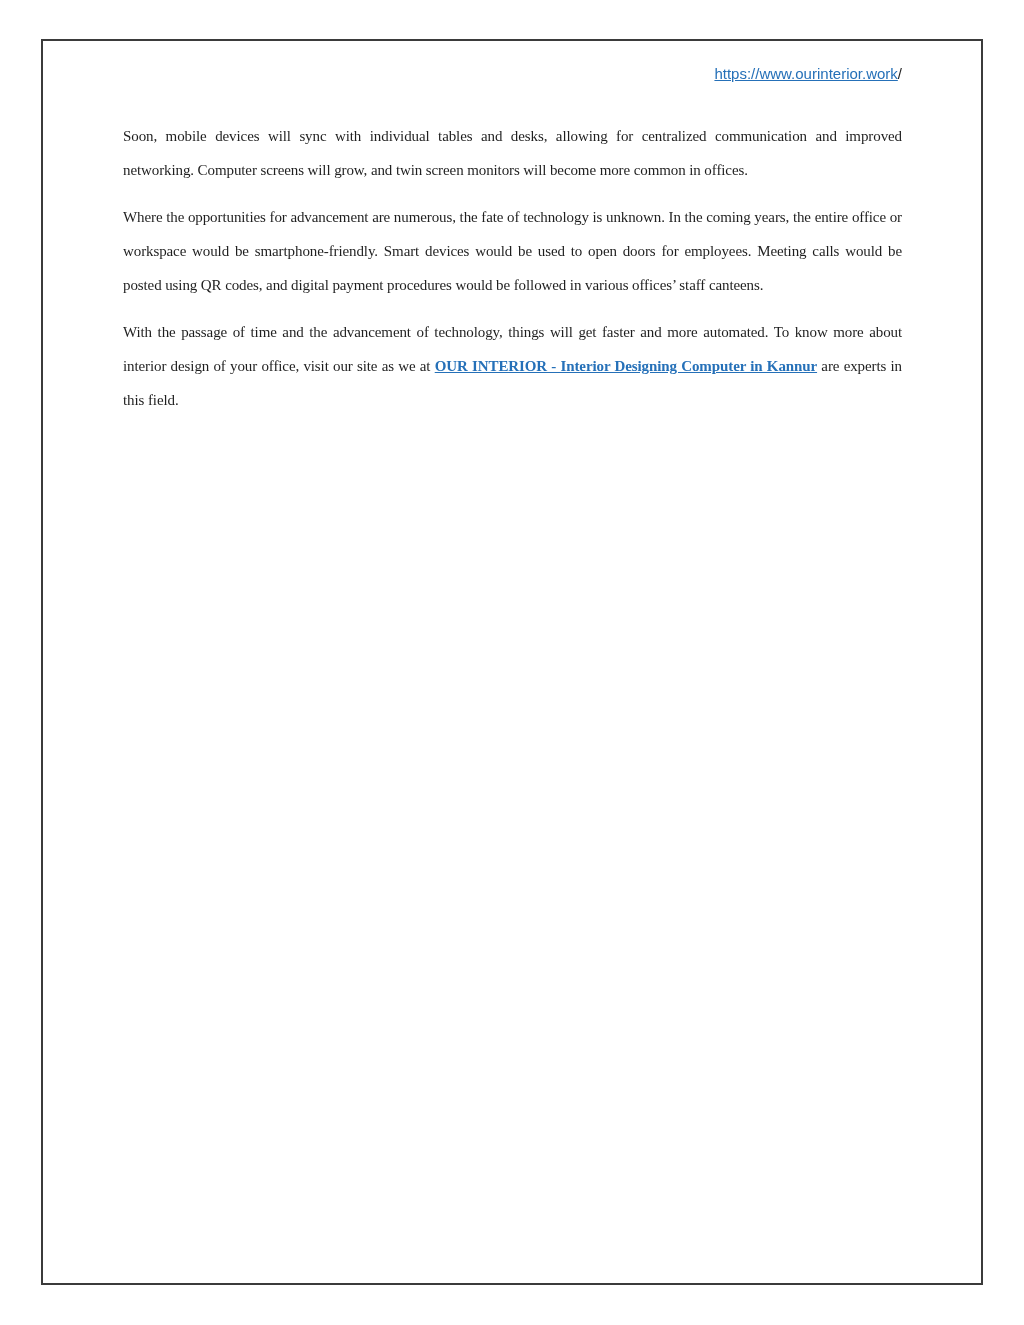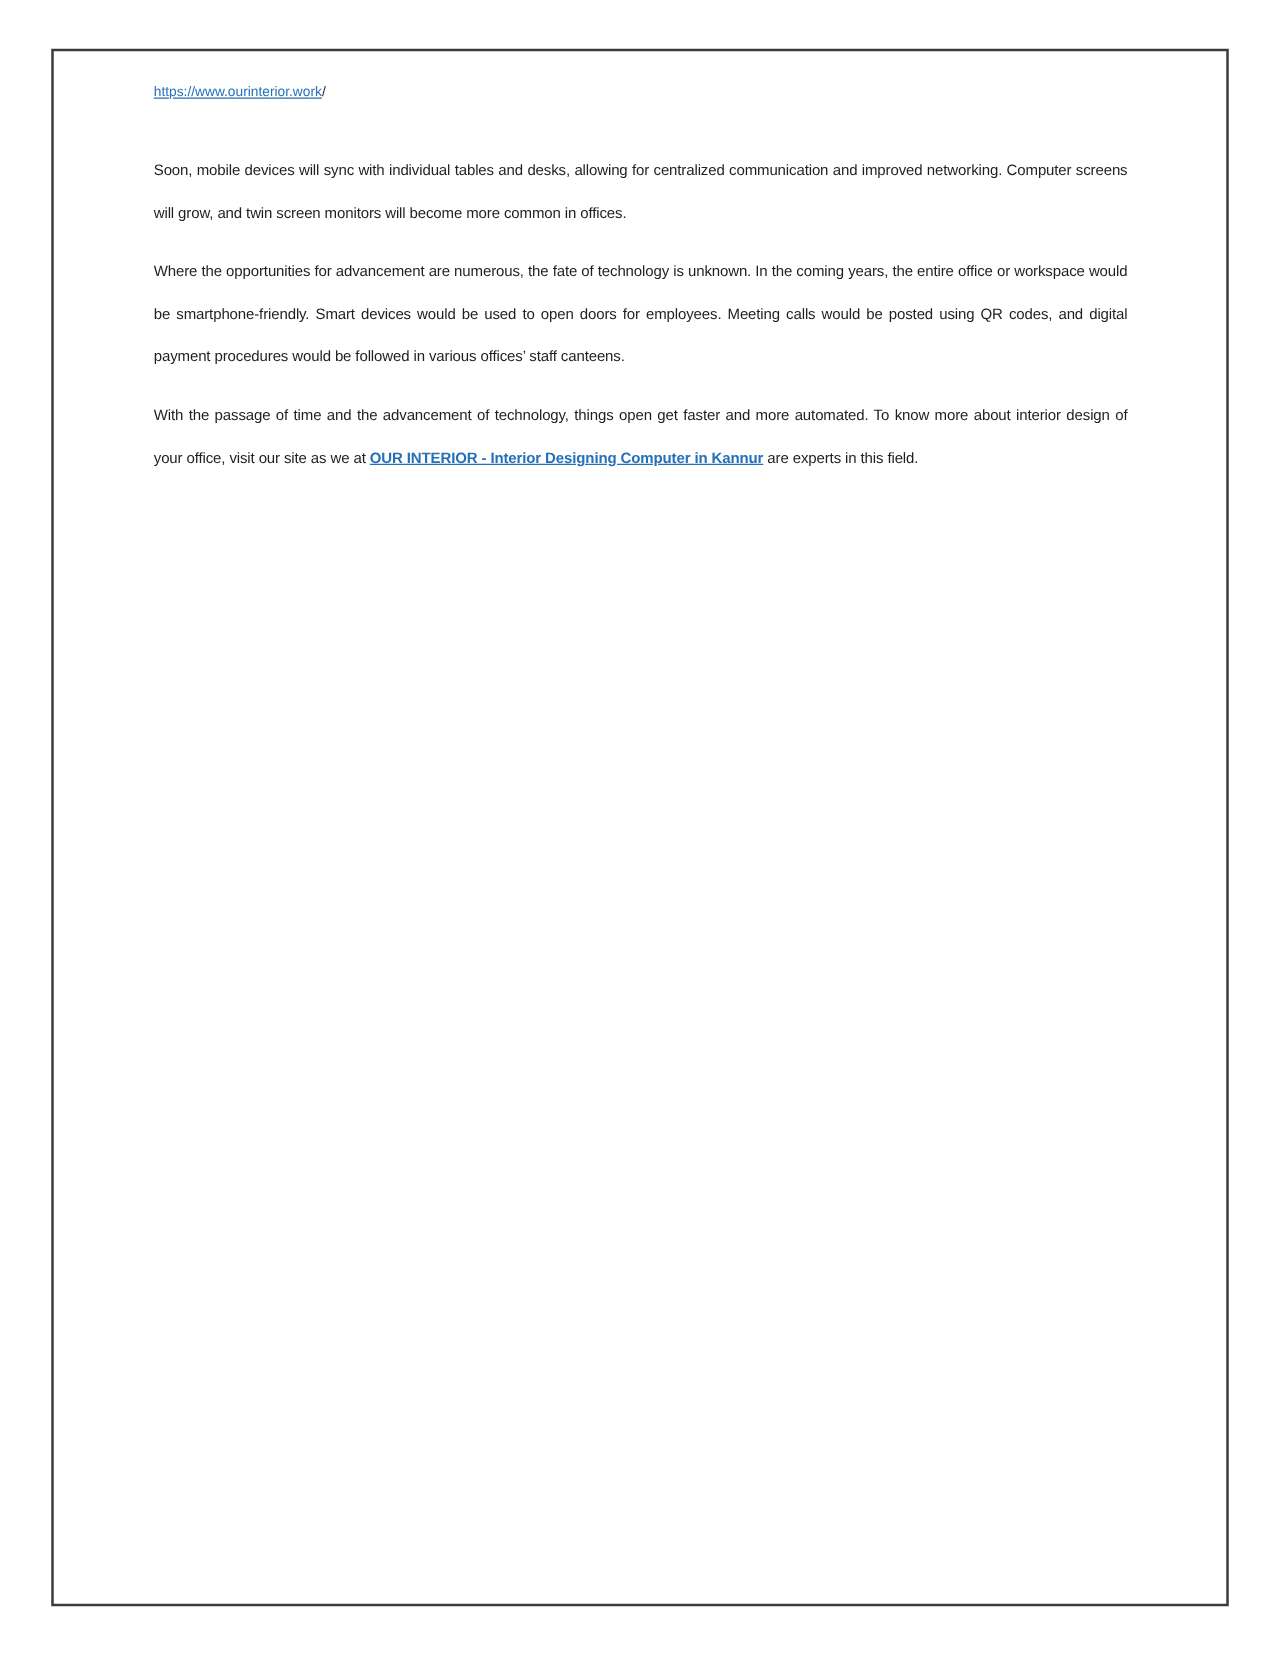--- a/index.html
+++ b/index.html
@@ -31,33 +31,34 @@
     border: 2px solid var(--border-color);
     background: var(--page-background);
   }
   .content {
     position: absolute;
     left: 80px;
     right: 79px;
     top: 16px;
   }
   .header-line {
-    text-align: left;
-    font-size: 11px;
+    text-align: right;
+    font-size: 15px;
     line-height: 34px;
     margin: 0 0 28px 0;
     white-space: nowrap;
   }
   p.body-para {
-    font-size: 12px;
+    font-size: 15px;
     line-height: 34px;
     letter-spacing: -0.1px;
     text-align: justify;
     text-justify: inter-word;
     margin: 0 0 13px 0;
+    font-family: Liberation Serif, serif;
   }
   a.doc-link {
     color: var(--link-color);
     text-decoration: underline;
     cursor: pointer;
   }
   a.doc-link.bold {
     font-weight: bold;
   }
   .plain-suffix {
@@ -70,16 +71,16 @@
 
 <div class="page-border">
   <div class="content">
 
     <div class="header-line"><a class="doc-link">https://www.ourinterior.work</a><span class="plain-suffix">/</span></div>
 
     <p class="body-para">Soon, mobile devices will sync with individual tables and desks, allowing for centralized communication and improved networking. Computer screens will grow, and twin screen monitors will become more common in offices.</p>
 
     <p class="body-para">Where the opportunities for advancement are numerous, the fate of technology is unknown. In the coming years, the entire office or workspace would be smartphone-friendly. Smart devices would be used to open doors for employees. Meeting calls would be posted using QR codes, and digital payment procedures would be followed in various offices’ staff canteens.</p>
 
-    <p class="body-para"><span>With the passage of time and the advancement of technology, things open get faster and more automated. To know more about interior design of your office, visit our site as we at </span><a class="doc-link bold">OUR INTERIOR - Interior Designing Computer in Kannur</a><span> are experts in this field.</span></p>
+    <p class="body-para"><span>With the passage of time and the advancement of technology, things will get faster and more automated. To know more about interior design of your office, visit our site as we at </span><a class="doc-link bold">OUR INTERIOR - Interior Designing Computer in Kannur</a><span> are experts in this field.</span></p>
 
   </div>
 </div>
 
 </body></html>

